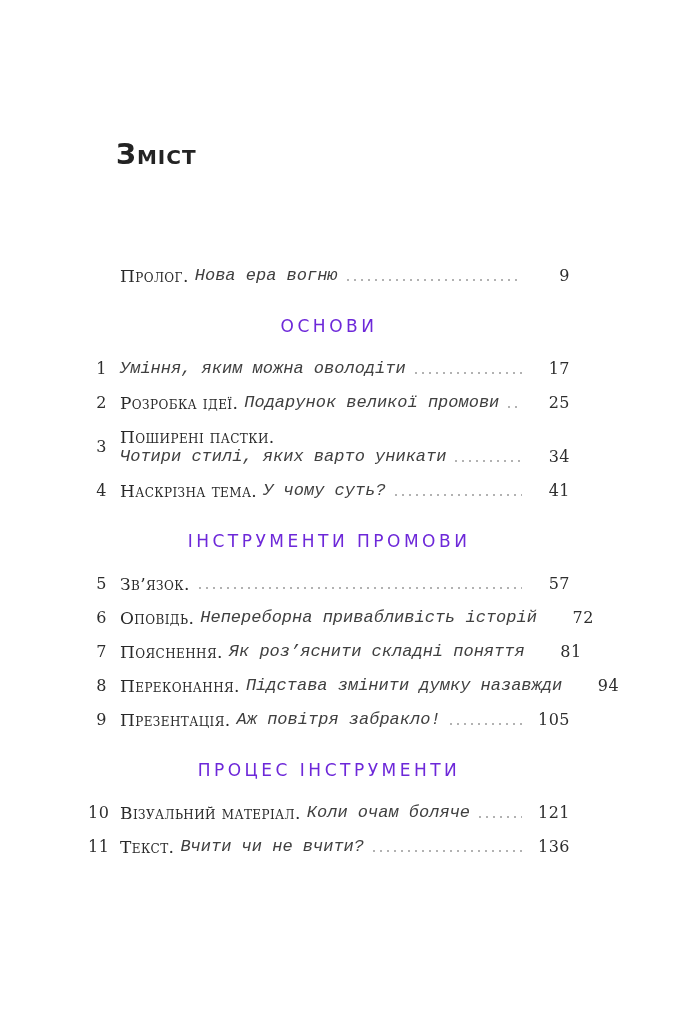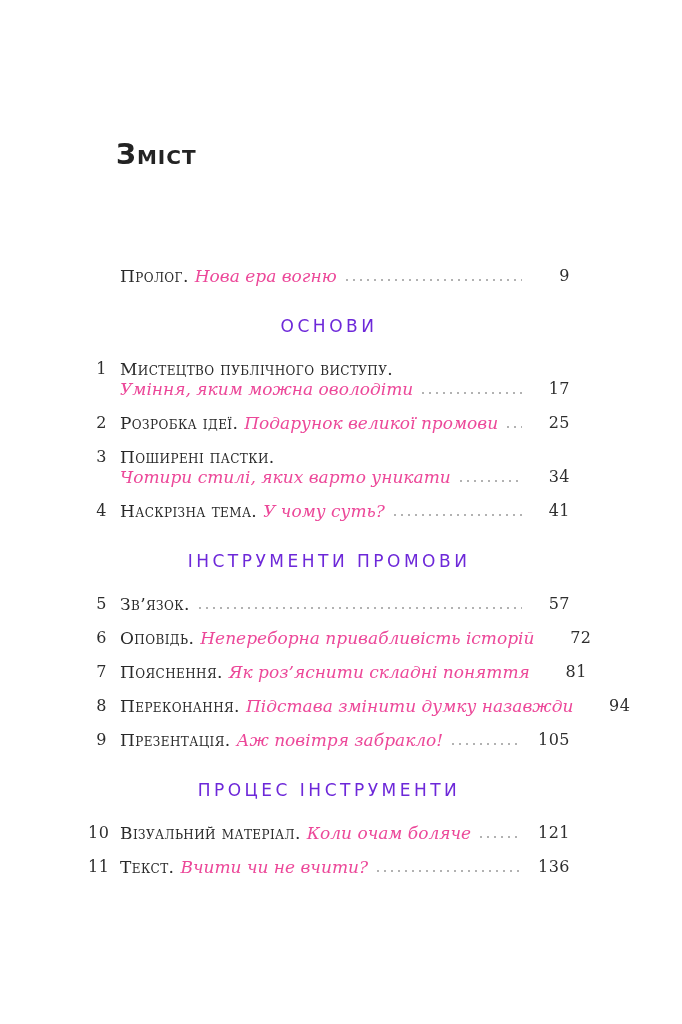--- a/index.html
+++ b/index.html
@@ -38,21 +38,21 @@
     font-size: 17px;
     line-height: 20px;
     letter-spacing: 3.5px;
     text-align: center;
     color: #6d28d9;
     margin: 30px 0 23px 0;
   }
 
   .row {
     display: flex;
-    align-items: flex-start;
+    align-items: center;
     margin: 0 0 14px 0;
     font-size: 17px;
     line-height: 20px;
   }
   .num {
     flex: none;
     width: 19px;
     margin-right: 13px;
     text-align: right;
     font-size: 16px;
@@ -64,22 +64,23 @@
   .line { display: flex; }
   .label {
     font-variant: small-caps;
     letter-spacing: 0.4px;
     color: #2a2a2a;
     white-space: nowrap;
   }
   .label + .subtitle { margin-left: 6px; }
   .subtitle {
     font-style: italic;
-    color: #ec4899;
+    color: #404040;
     white-space: nowrap;
+    font-family: Liberation Mono, monospace;
   }
   .leader {
     flex: 1 1 0;
     min-width: 0;
     height: 2px;
     align-self: flex-end;
     margin: 0 14px 5px 9px;
     background-image: repeating-linear-gradient(to right, #b2b2b2 0 2px, transparent 2px 7px);
   }
   .pagenum {
@@ -111,23 +112,20 @@
           <span class="pagenum">9</span>
         </div>
       </div>
     </div>
 
     <h2 class="section-heading">ОСНОВИ</h2>
 
     <div class="row two">
       <span class="num">1</span>
       <div class="entry-body">
-        <div class="line line1">
-          <span class="label">Мистецтво публічного виступу.</span>
-        </div>
         <div class="line line2">
           <span class="subtitle">Уміння, яким можна оволодіти</span>
           <span class="leader"></span>
           <span class="pagenum">17</span>
         </div>
       </div>
     </div>
 
     <div class="row">
       <span class="num">2</span>

